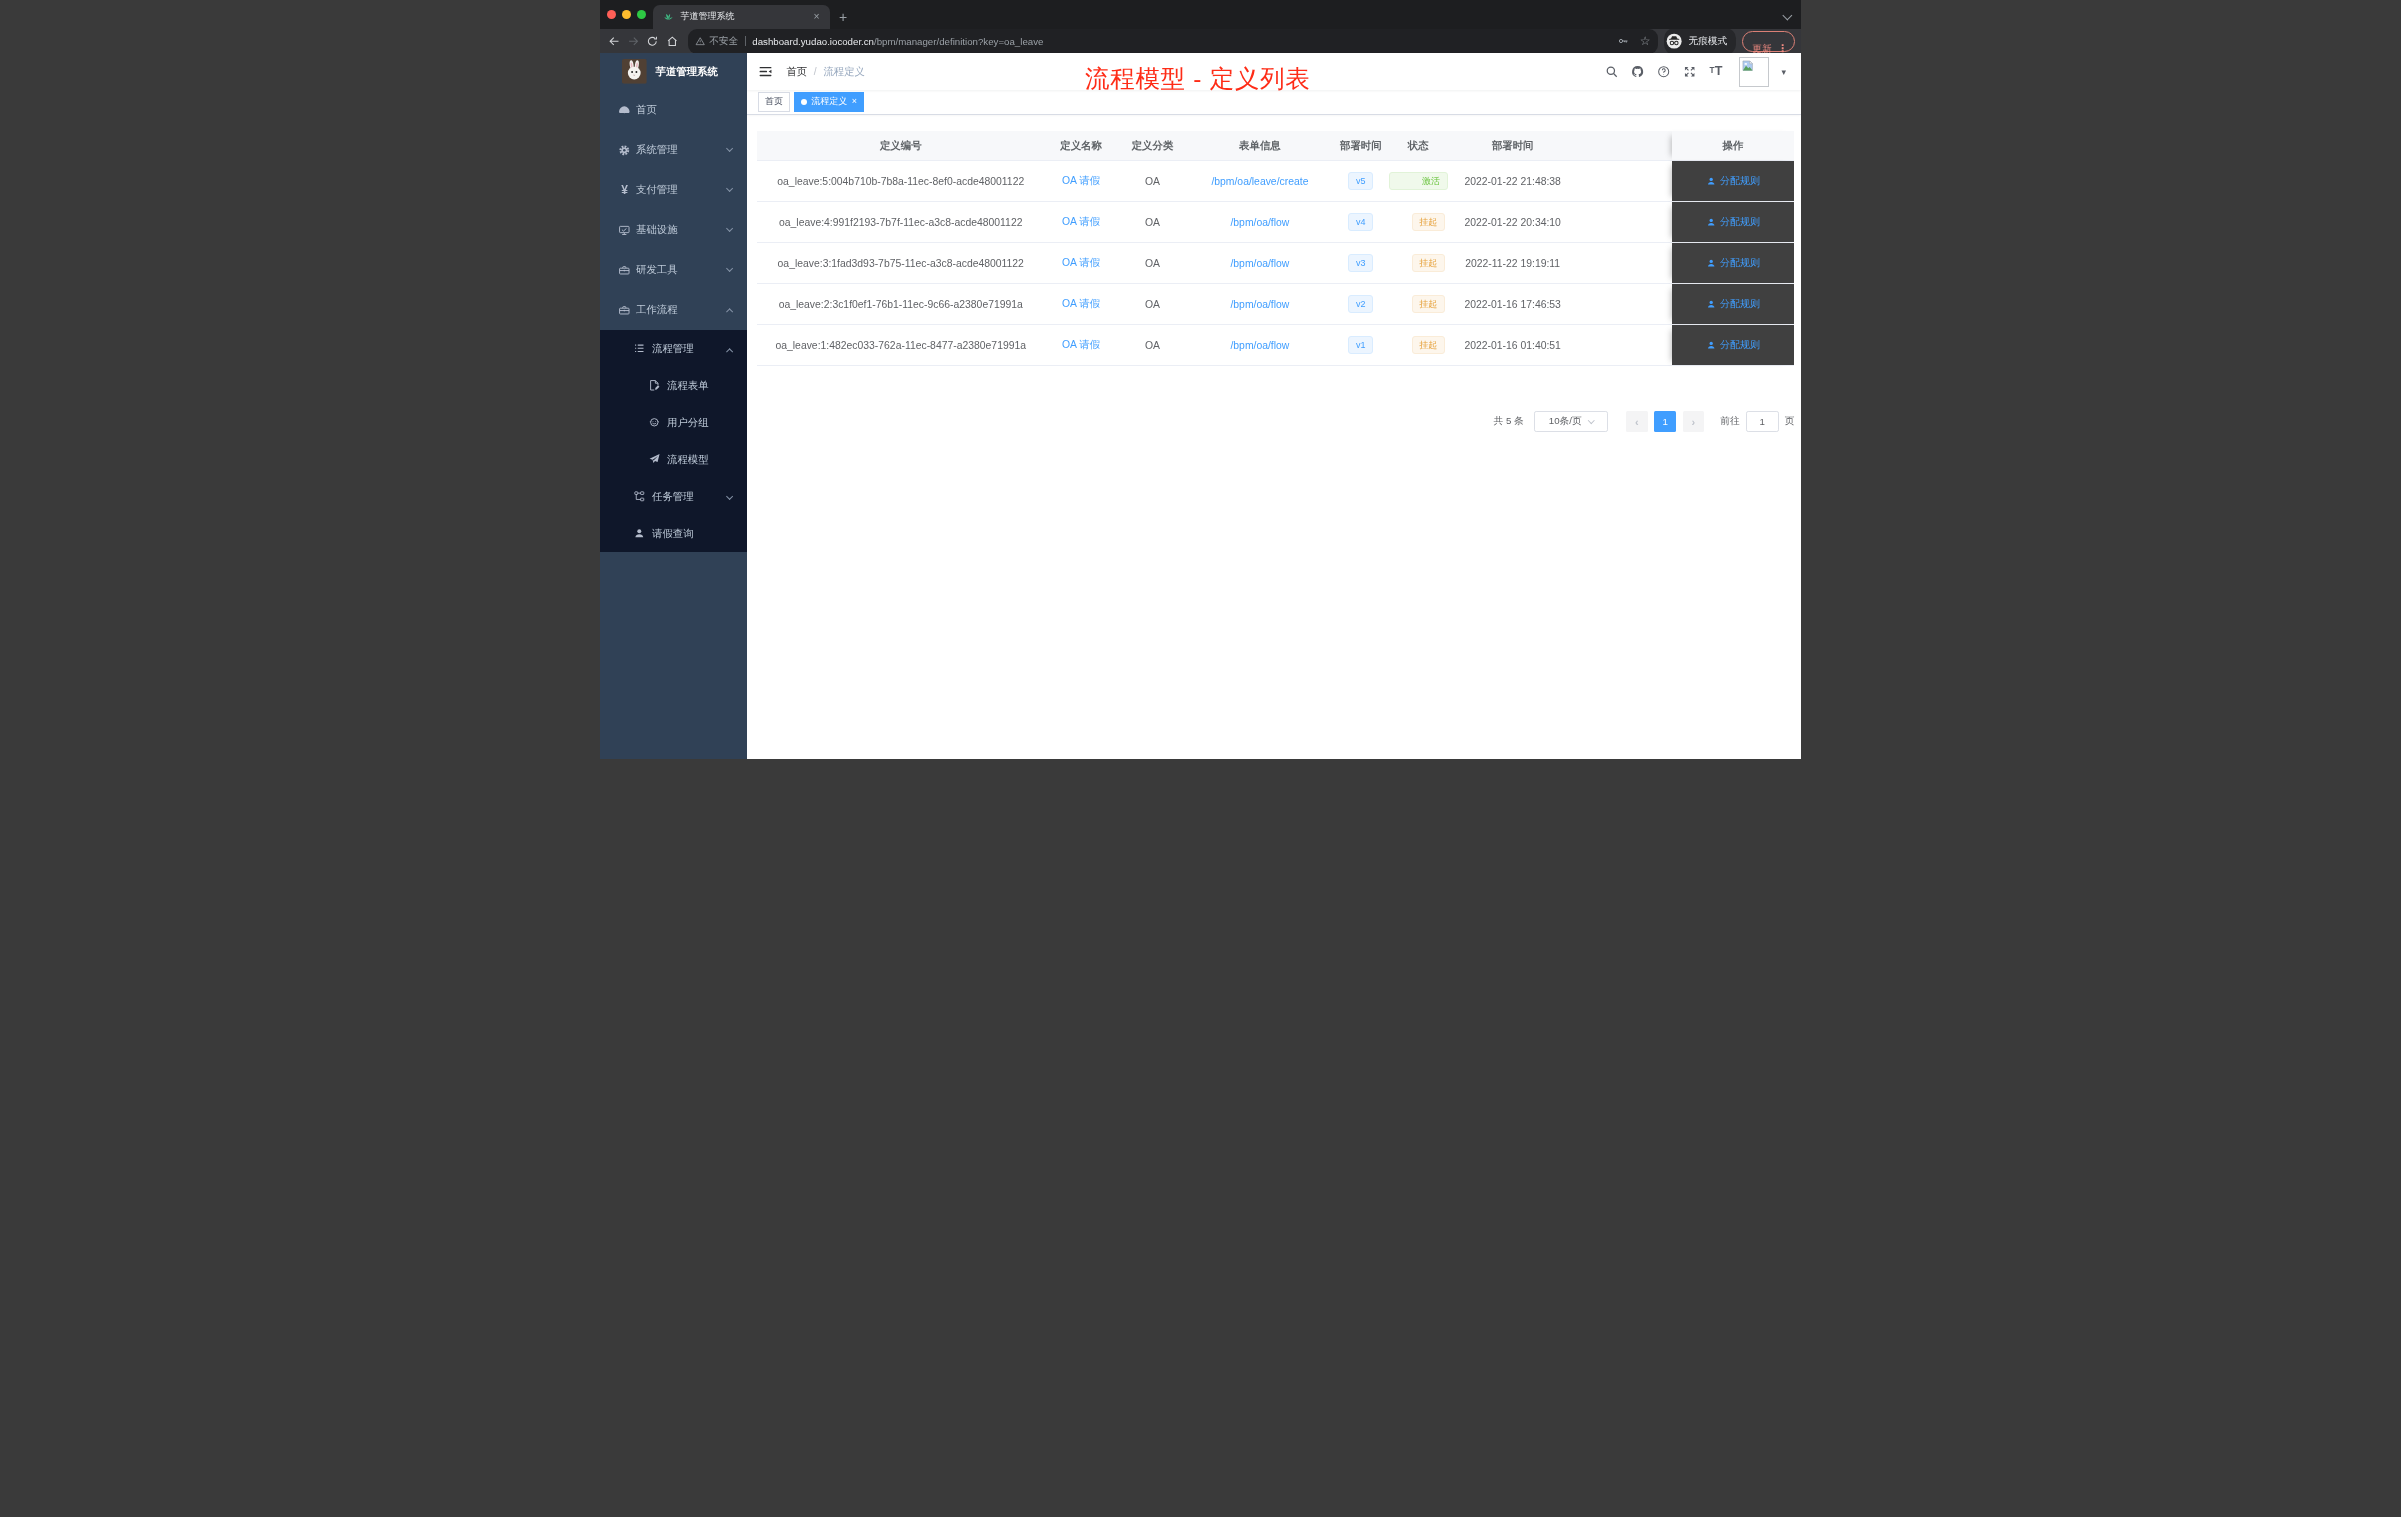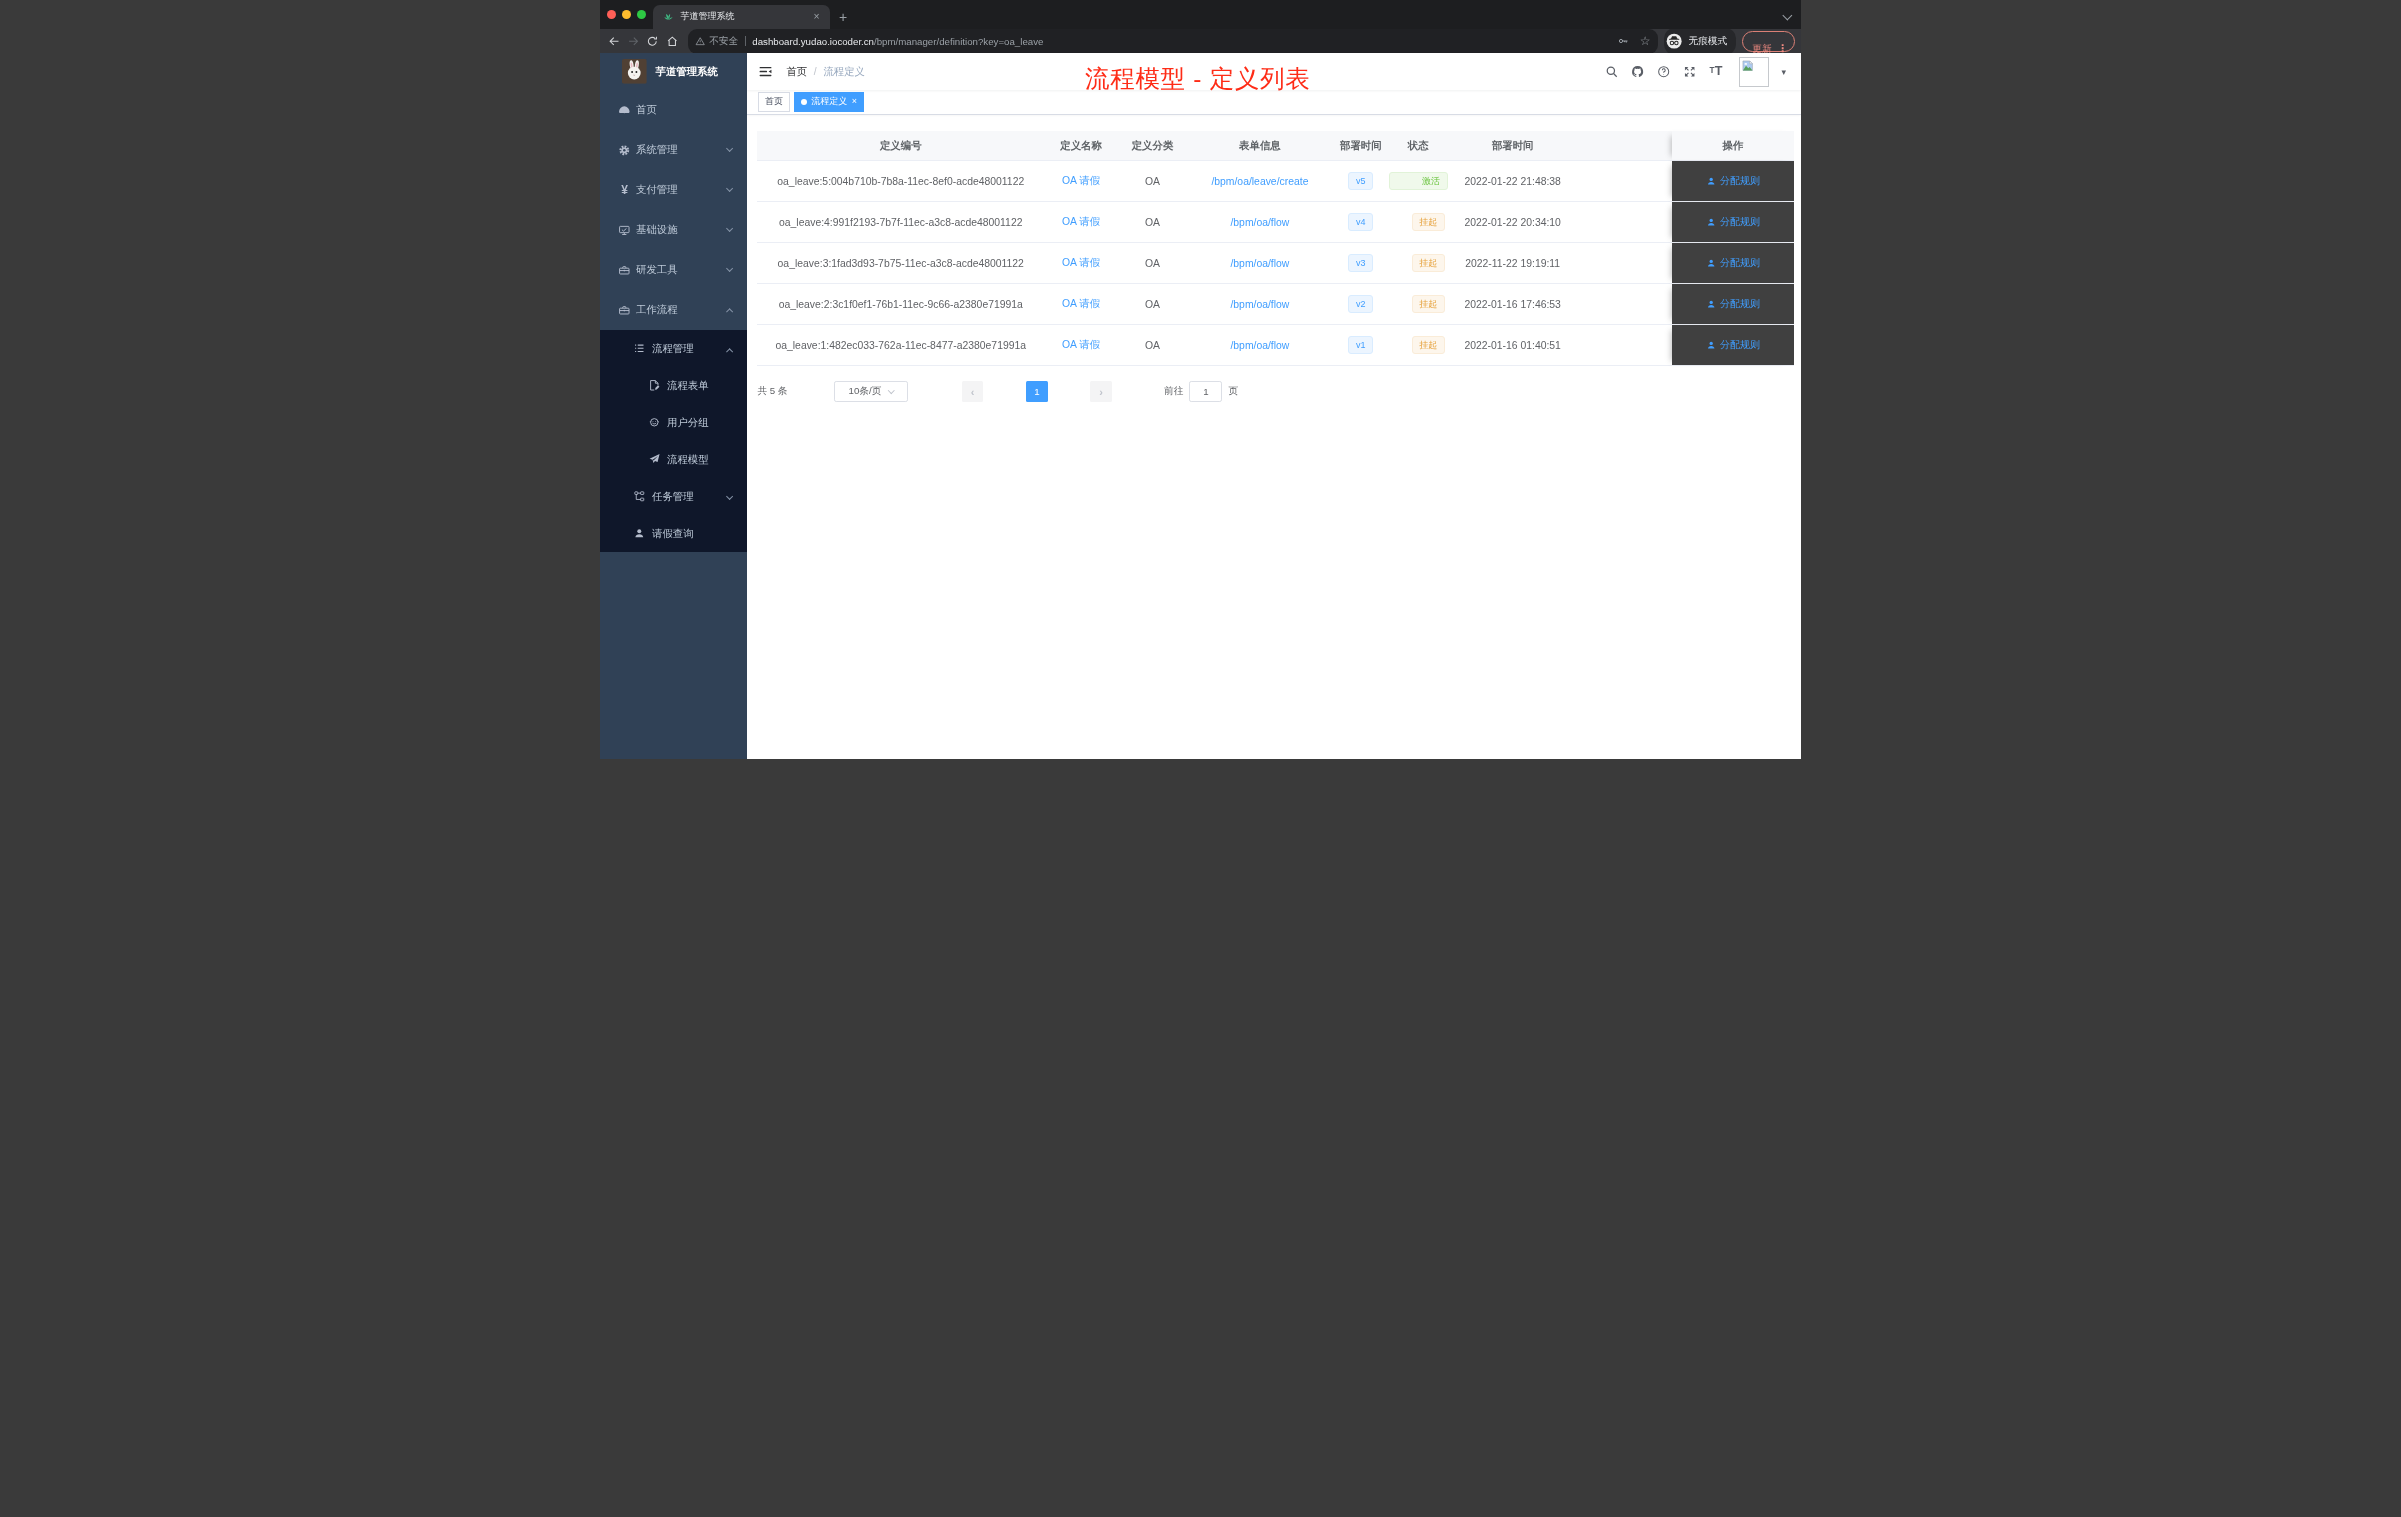--- a/index.html
+++ b/index.html
@@ -99,21 +99,21 @@
   .thead .c-action{background:#f7f8fa;} .tbody .c-action{background:#404040;}
   .link { color:#409eff; cursor:pointer; }
   .el-tag { display:inline-flex; align-items:center; height:18px; padding:0 6.7px; border-radius:3px; font-size:9px; border:0.7px solid; }
   .tag-ver { background:#ecf5ff; border-color:#d9ecff; color:#409eff; }
   .el-tag.success { background:#f0f9eb; border-color:#e1f3d8; color:#67c23a;padding-left:32px; }
   .el-tag.warning { background:#fdf6ec; border-color:#faecd8; color:#e6a23c;margin-left:20px; }
   .action-link { color:#409eff; font-size:10px; display:inline-flex; align-items:center; gap:3.7px; cursor:pointer; }
   .action-link svg { width:10.4px; height:10.4px; }
 
   
-  .pagination { width:1037px; margin-top:15px; display:flex; align-items:center; font-size:9.7px; color:#606266;gap:36px; }
+  .pagination { width:1037px; margin-top:45px; display:flex; align-items:center; justify-content:flex-end; font-size:9.7px; color:#606266; }
   .pg-total { margin-right:10.4px; }
   .pg-select { width:74px; height:21px; border:0.7px solid #dcdfe6; border-radius:2.2px; display:flex; align-items:center; justify-content:center; gap:7.4px; margin-right:18px; color:#606266; background:#fff; cursor:pointer; }
   .pg-select .sel-chev { width:4.5px; height:4.5px; border-right:1px solid #c0c4cc; border-bottom:1px solid #c0c4cc; transform:rotate(45deg); margin-top:-2.2px; }
   .pg-btn { width:21.5px; height:21px; border-radius:1.5px; background:#f4f4f5; color:#c0c4cc; display:flex; align-items:center; justify-content:center; font-size:11px; font-weight:bold; cursor:pointer; }
   .pg-page { width:21.5px; height:21px; border-radius:1.5px; background:#409eff; color:#fff; display:flex; align-items:center; justify-content:center; font-size:9.7px; margin:0 6.7px; cursor:pointer; }
   .pg-jump { display:flex; align-items:center; margin-left:16.3px; gap:6px; }
   .pg-input { width:33px; height:21px; border:0.7px solid #dcdfe6; border-radius:2.2px; text-align:center; font-size:9.7px; color:#606266; font-family:inherit; }
 </style>
 </head>
 <body>

